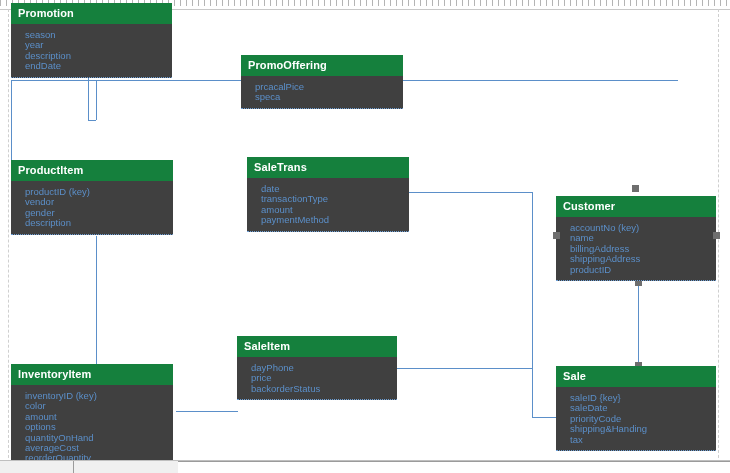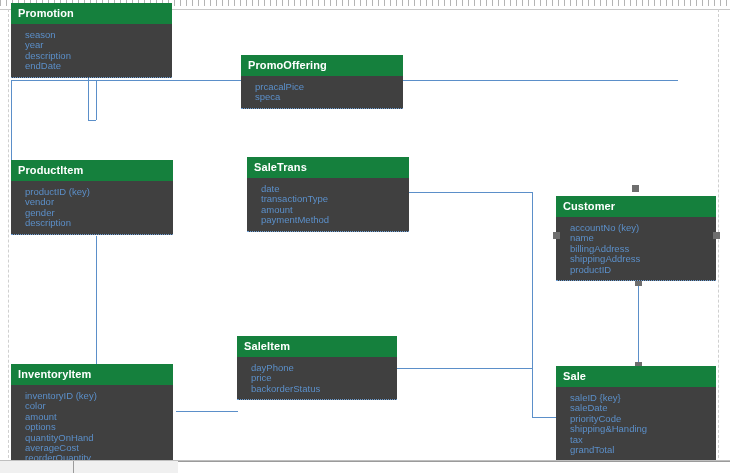--- a/index.html
+++ b/index.html
@@ -197,21 +197,20 @@
   </div>
 
   <div class="entity" style="left:556px;top:366px;width:160px;">
     <div class="hdr">Sale</div>
     <div class="body">
       <div class="attr">saleID {key}</div>
       <div class="attr">saleDate</div>
       <div class="attr">priorityCode</div>
       <div class="attr">shipping&amp;Handing</div>
       <div class="attr">tax</div>
-      <div class="attr">grandTotal</div>
     </div>
   </div>
 
   <div class="bottom-panel">
     <div class="split"></div>
     <div class="rest"></div>
   </div>
 
 </div>
 

